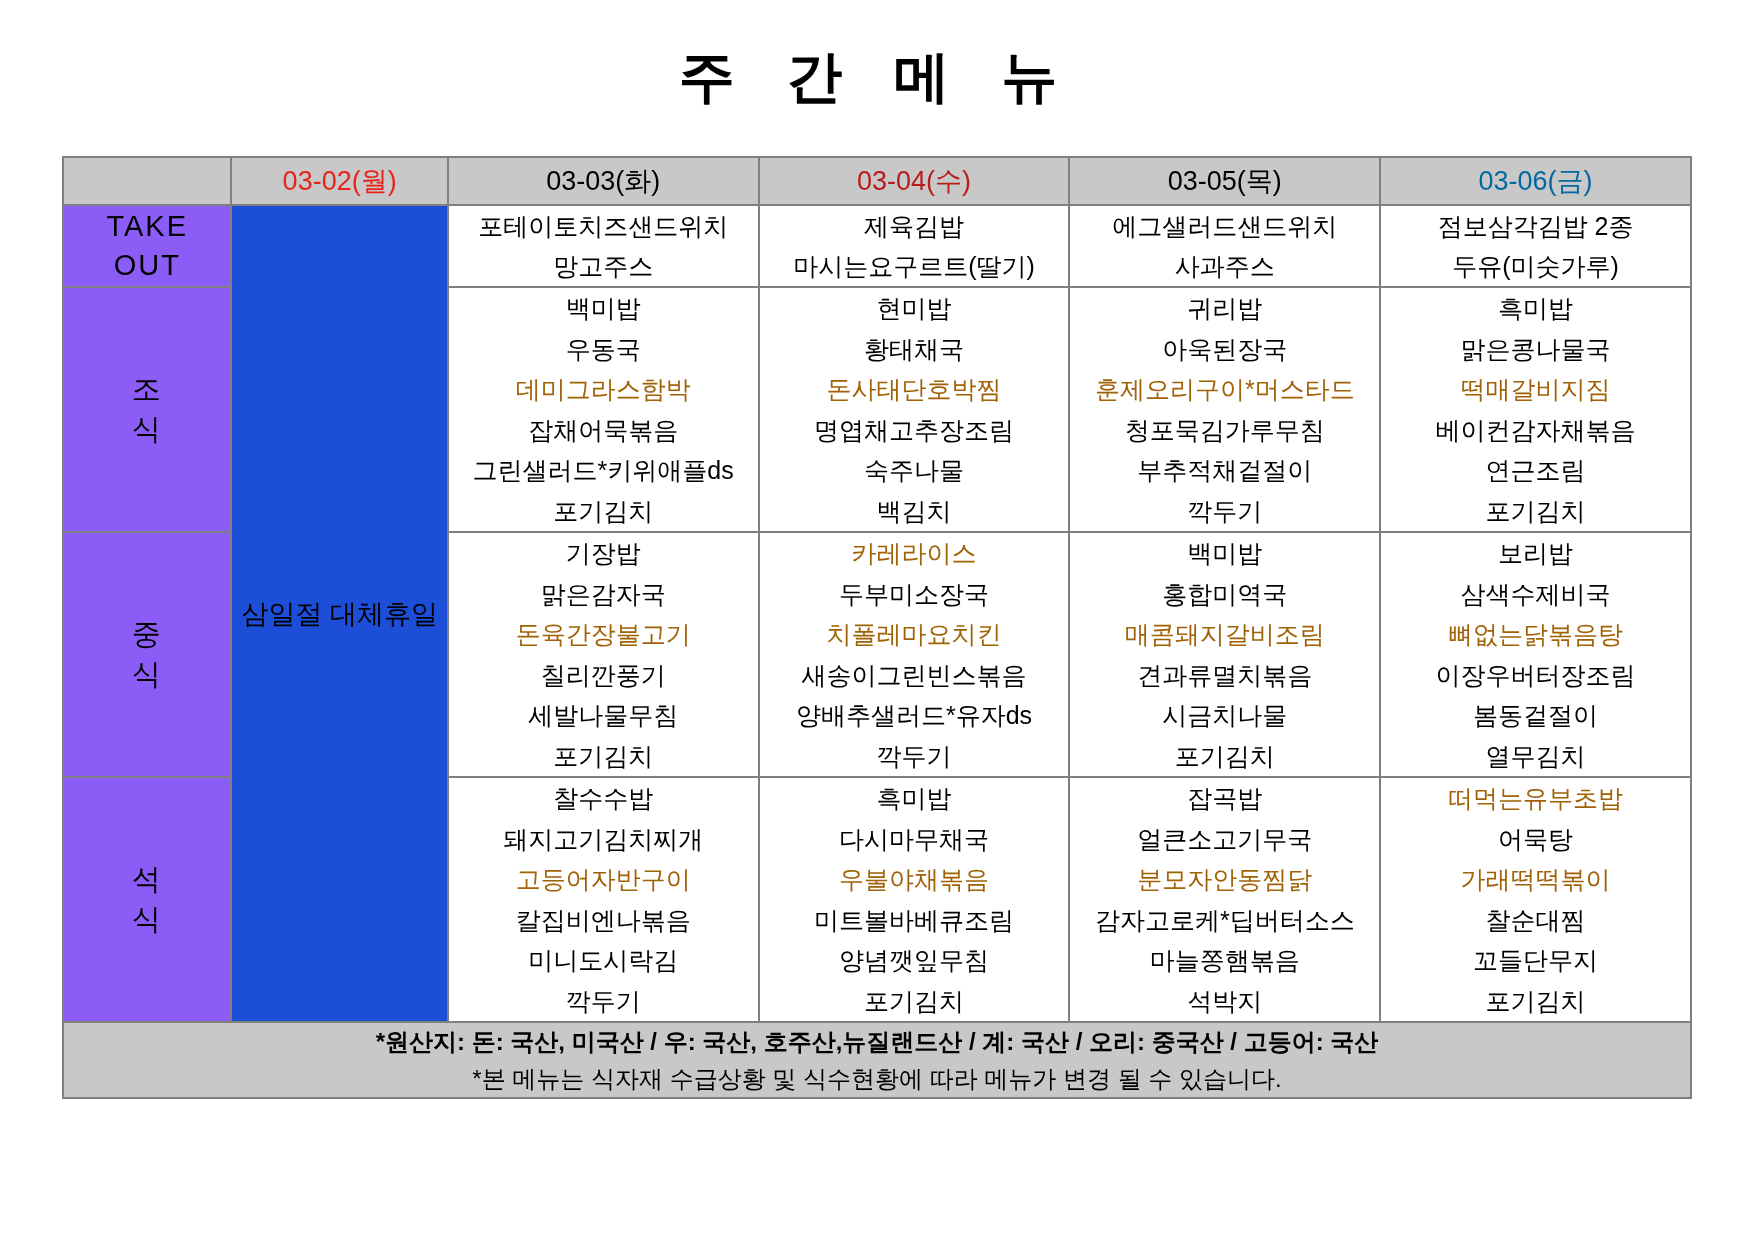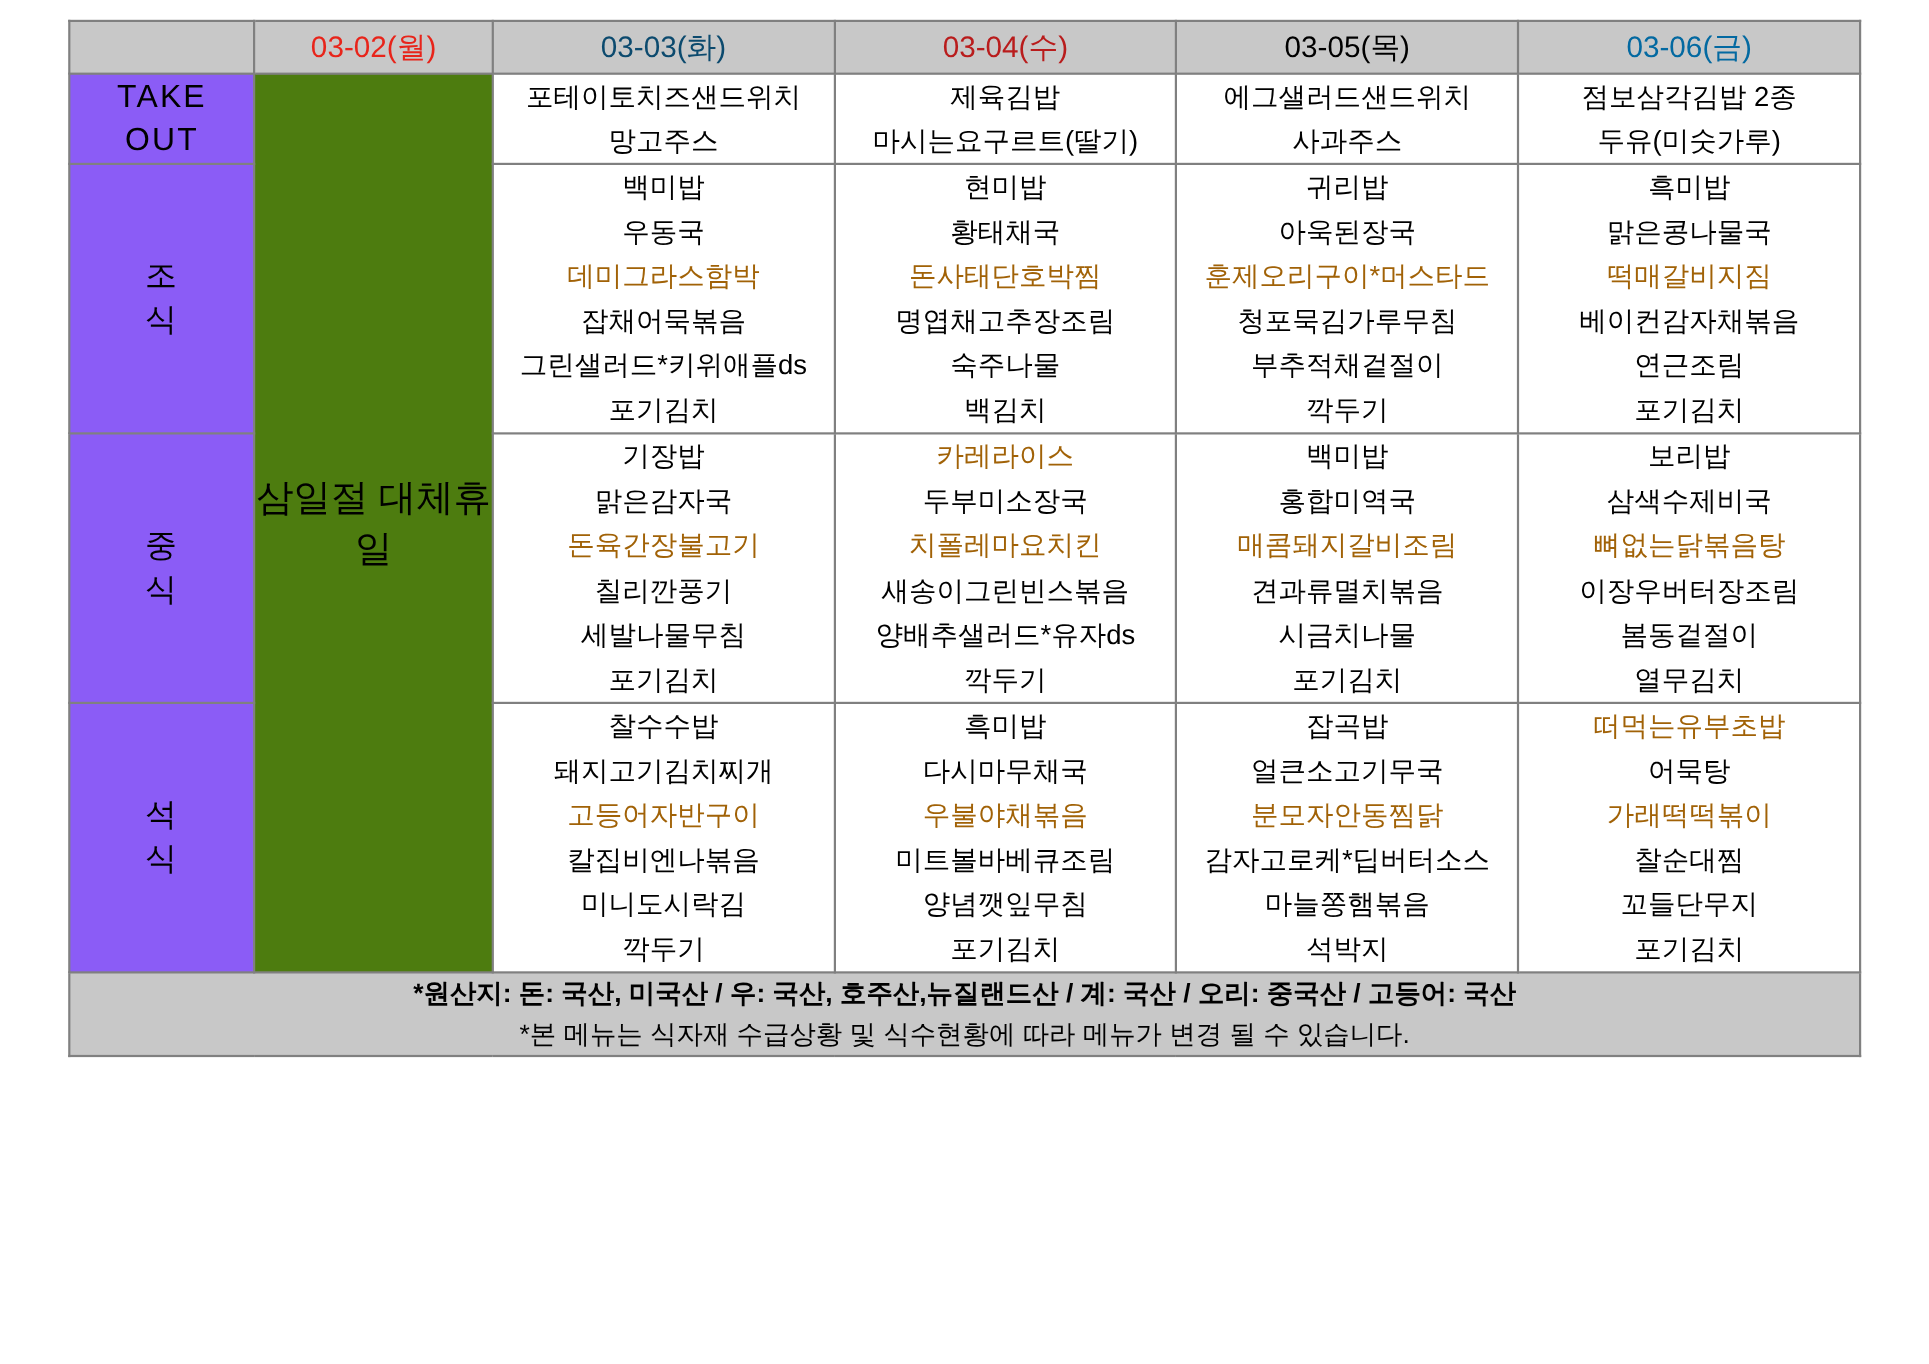--- a/index.html
+++ b/index.html
@@ -76,22 +76,22 @@
   }
   .dish {
     display: block;
     white-space: nowrap;
   }
   .dish.blue {
     color: #a16207;
     font-weight: normal;
   }
   .holiday {
-    background: #4d7c0f;
-    font-size: 34px;
+    background: #1d4ed8;
+    font-size: 27px;
     width: 190px;
   }
   .footer td {
     background: #c8c8c8;
     font-size: 24px;
     line-height: 1.55;
     padding: 10px 0 14px 0;
     border: 2px solid #808080;
     border-top: 2px solid #808080;
   }
@@ -106,36 +106,37 @@
     font-size: 25px;
     line-height: 1.6;
     padding: 12px 4px 14px 4px;
   }
 </style>
 </head>
 <body>
 
 <div class="page">
 
+  <div class="title">주 간 메 뉴</div>
 
   <div class="table-wrap">
     <table class="menu">
       <colgroup>
         <col style="width:148px">
         <col style="width:190px">
         <col style="width:273px">
         <col style="width:273px">
         <col style="width:273px">
         <col style="width:273px">
       </colgroup>
       <tbody id="table-body">
           <tr class="hdr-row">
             <td class="hdr-corner"></td>
             <td class="hdr-mon" style="color: rgb(232, 36, 26);">03-02(월)</td>
-            <td style="color: #0c4a6e;">03-03(화)</td>
+            <td style="color: #000000;">03-03(화)</td>
             <td style="color: #b91c1c;">03-04(수)</td>
             <td style="color: rgb(0, 0, 0);">03-05(목)</td>
             <td style="color: #0369a1;">03-06(금)</td>
           </tr>
           <tr>
             <td class="rowlabel">
               <span class="lbl-line">TAKE</span>
               <span class="lbl-line">OUT</span>
             </td>
             <td class="holiday" rowspan="4">삼일절 대체휴일</td>

